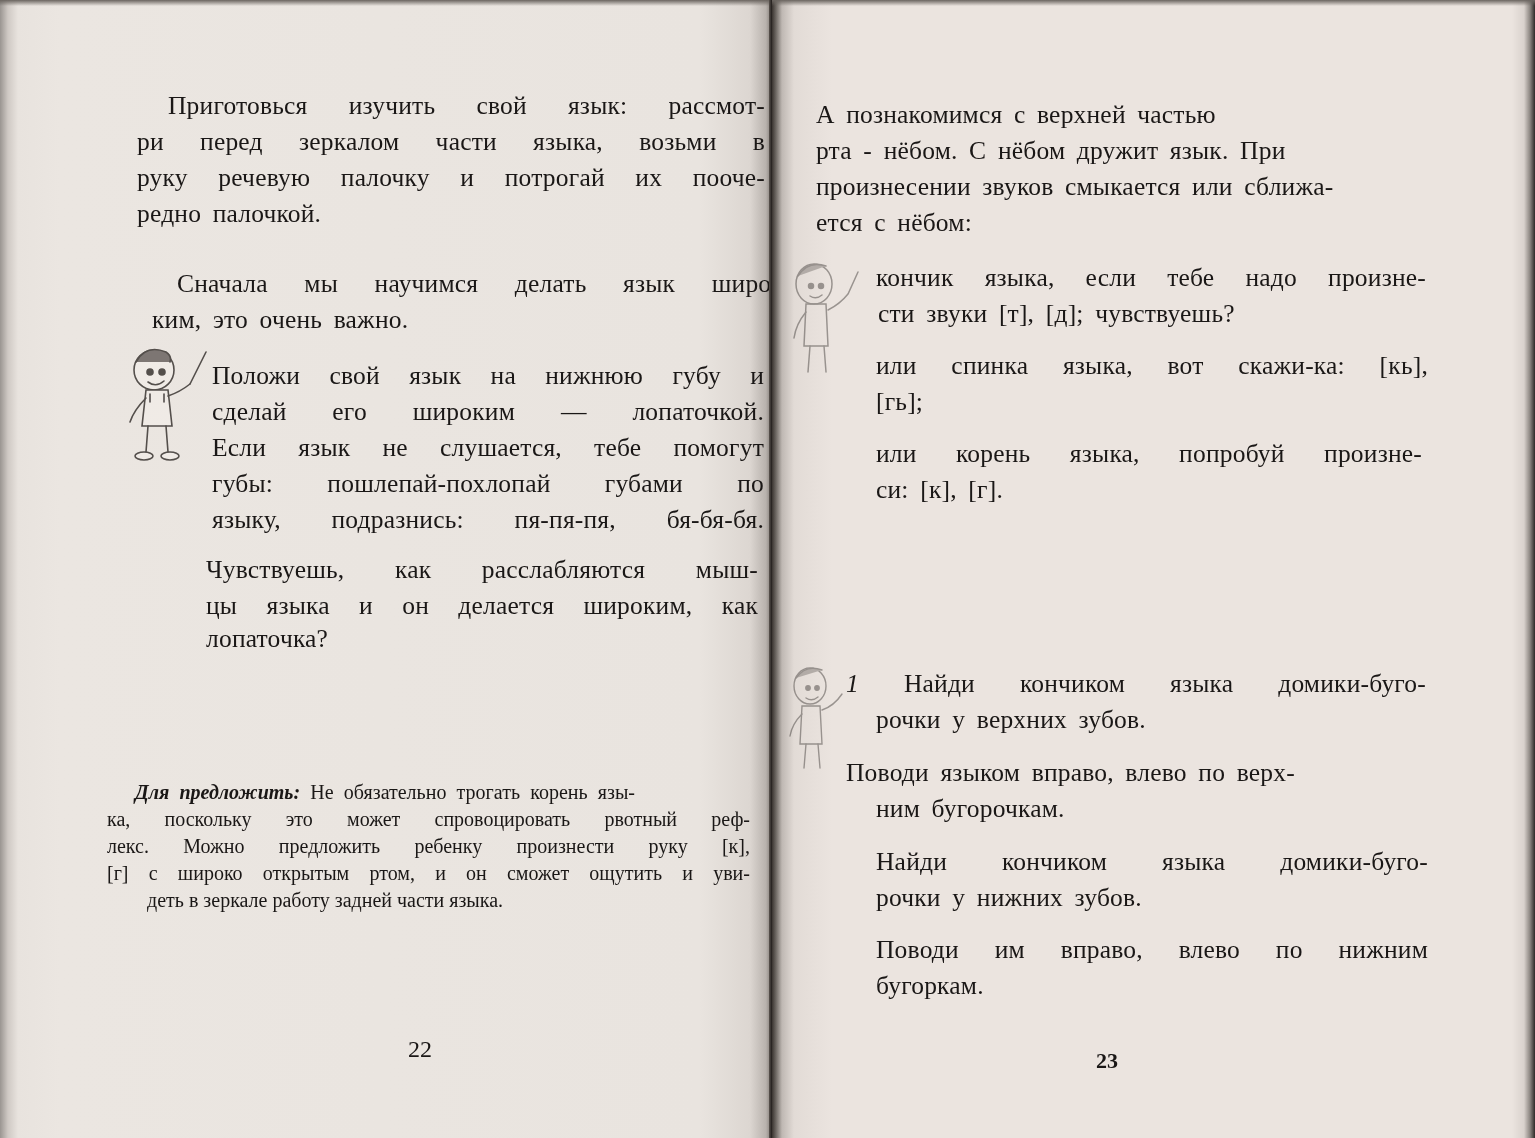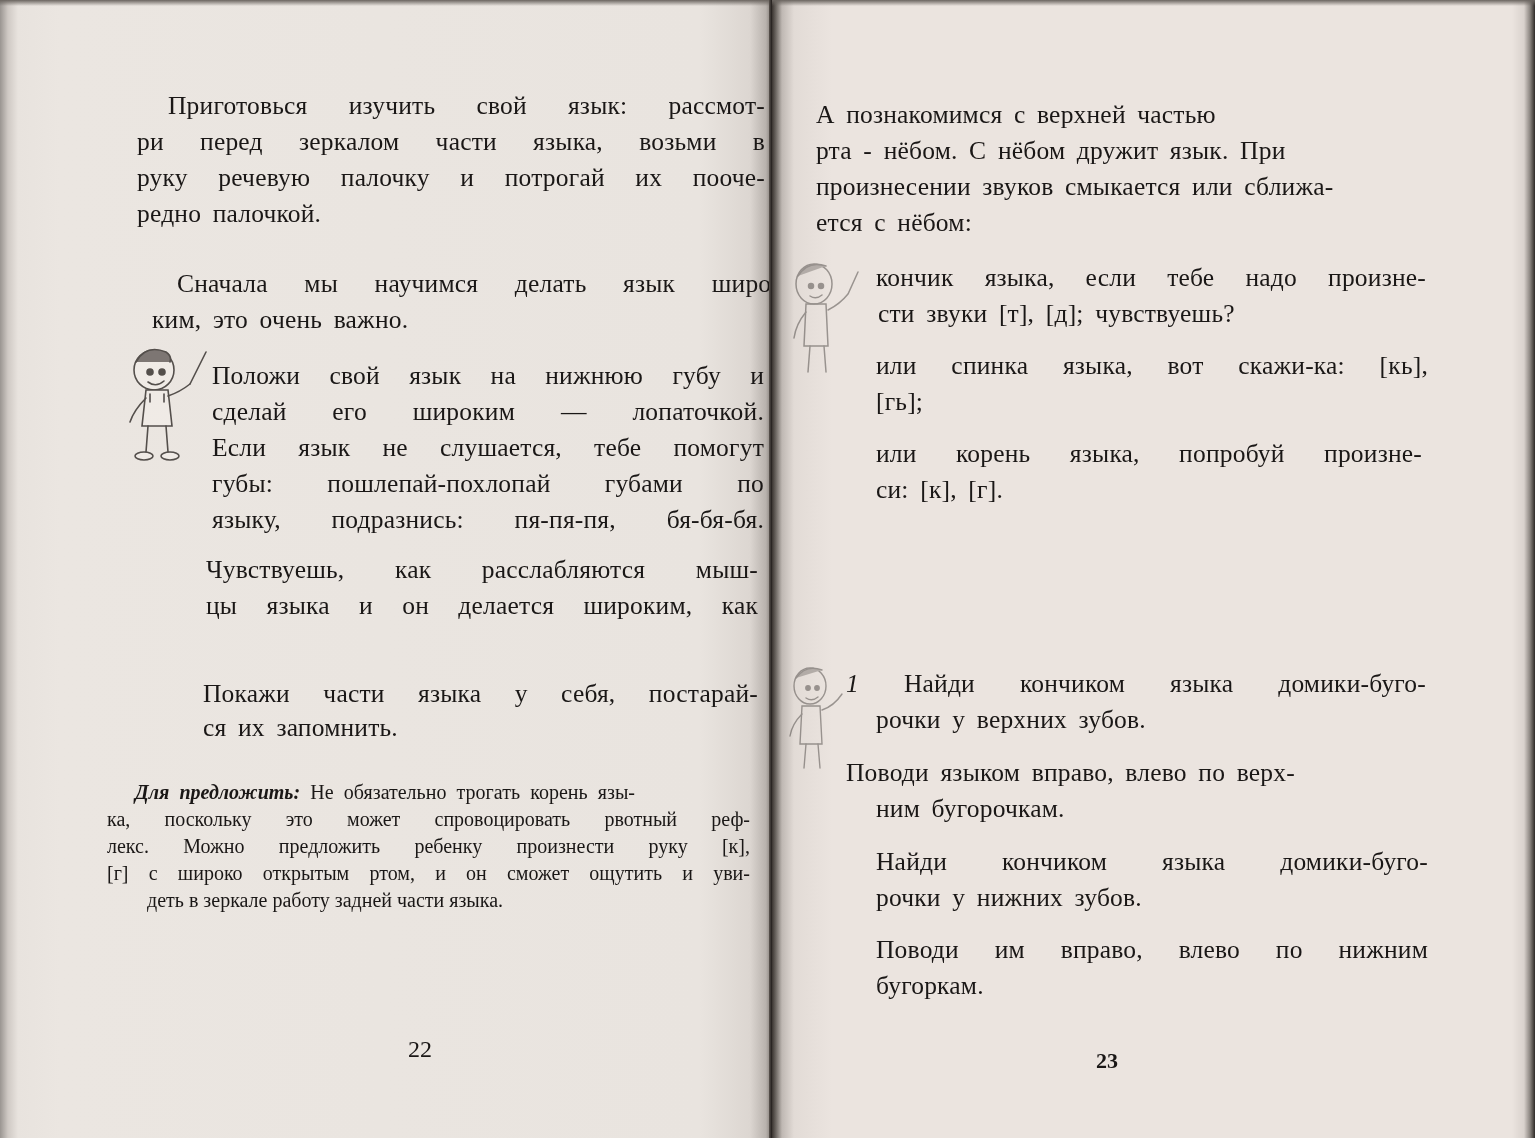--- a/index.html
+++ b/index.html
@@ -126,26 +126,23 @@
       <span class="line">Положи свой язык на нижнюю губу и</span>
       <span class="line">сделай его широким — лопаточкой.</span>
       <span class="line">Если язык не слушается, тебе помогут</span>
       <span class="line">губы: пошлепай-похлопай губами по</span>
       <span class="line">языку, подразнись: пя-пя-пя, бя-бя-бя.</span>
     </div>
 
     <div class="para justify" style="left:206px; top:552px; width:552px;">
       <span class="line">Чувствуешь, как расслабляются мыш-</span>
       <span class="line">цы языка и он делается широким, как</span>
-    </div>
-
-    <div class="para justify" style="left:203px; top:676px; width:555px;">
-      <span class="line">Покажи части языка у себя, постарай-</span>
-      <span class="line" style="text-align:left; text-align-last:left; line-height:32px;">ся их запомнить.</span>
-    </div>
+      <span class="line" style="text-align:left; text-align-last:left; line-height:30px;">лопаточка?</span>
+    </div>
+
 
     <div class="note" style="left:107px; top:779px; width:643px;">
       <span class="line" style="width:500px; padding-left:28px;">
         <span class="lead">Для предложить:</span>
         <span>Не обязательно трогать корень язы-</span>
       </span>
       <span class="line">ка, поскольку это может спровоцировать рвотный реф-</span>
       <span class="line">лекс. Можно предложить ребенку произнести руку [к],</span>
       <span class="line">[г] с широко открытым ртом, и он сможет ощутить и уви-</span>
       <span class="line" style="text-align:left; text-align-last:left;margin-left:40px;">деть в зеркале работу задней части языка.</span>

